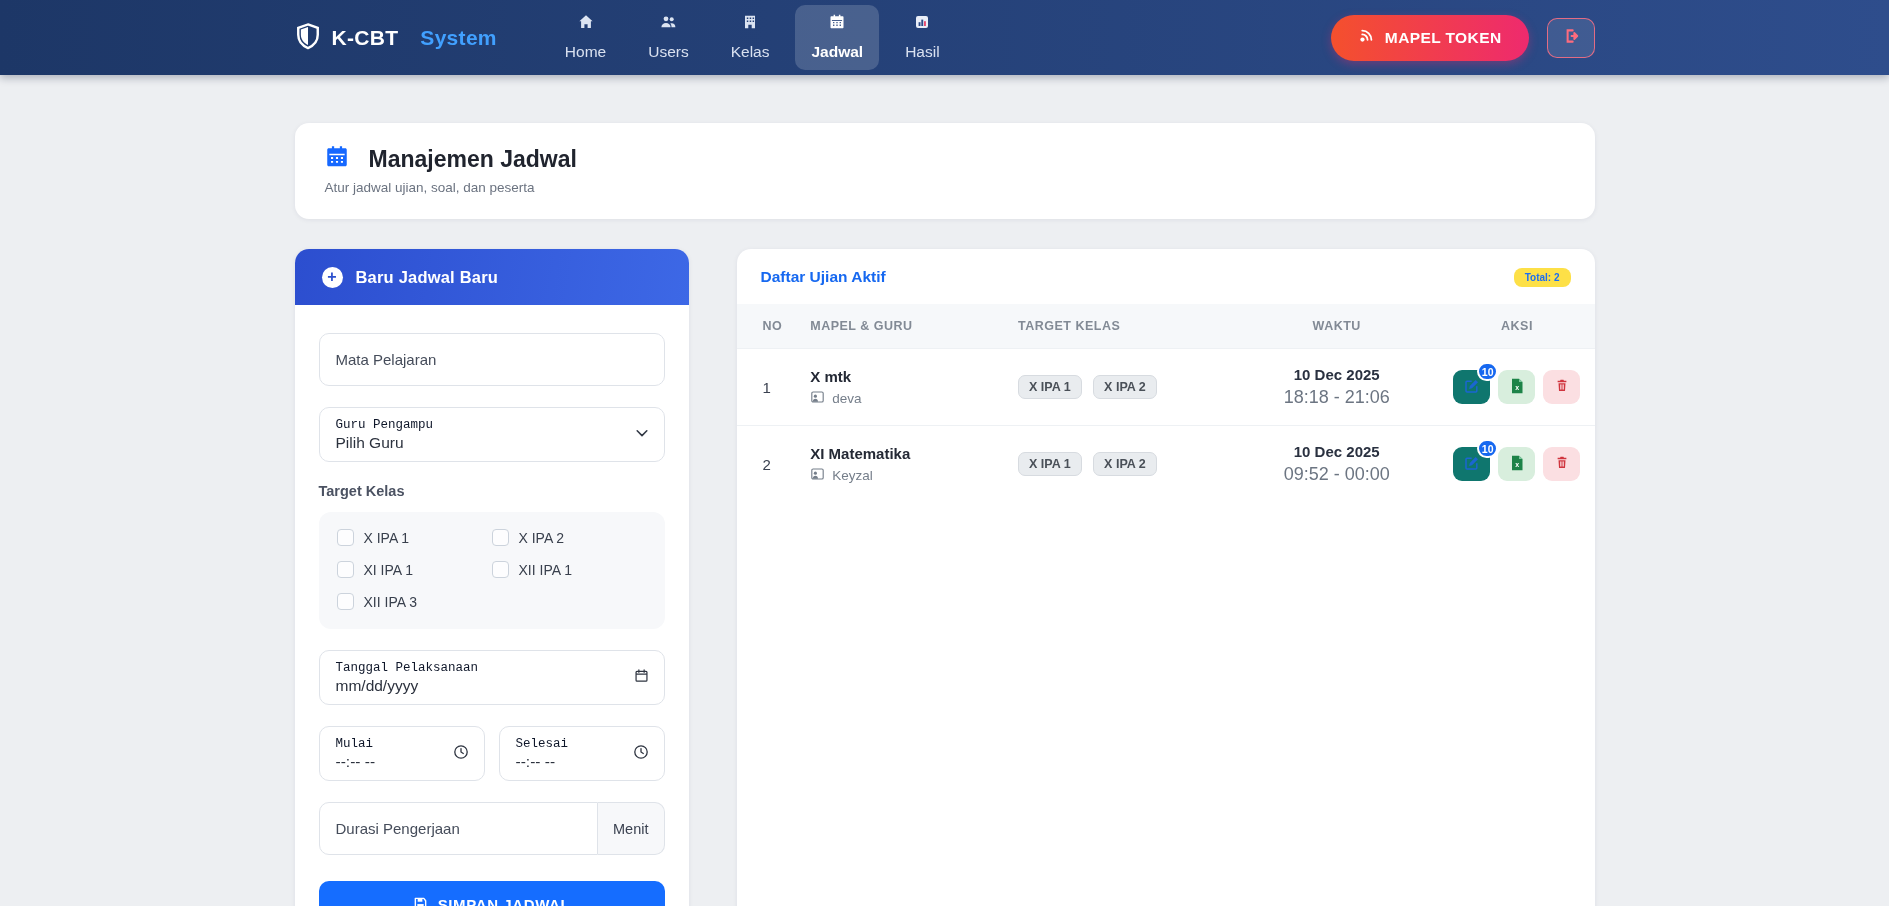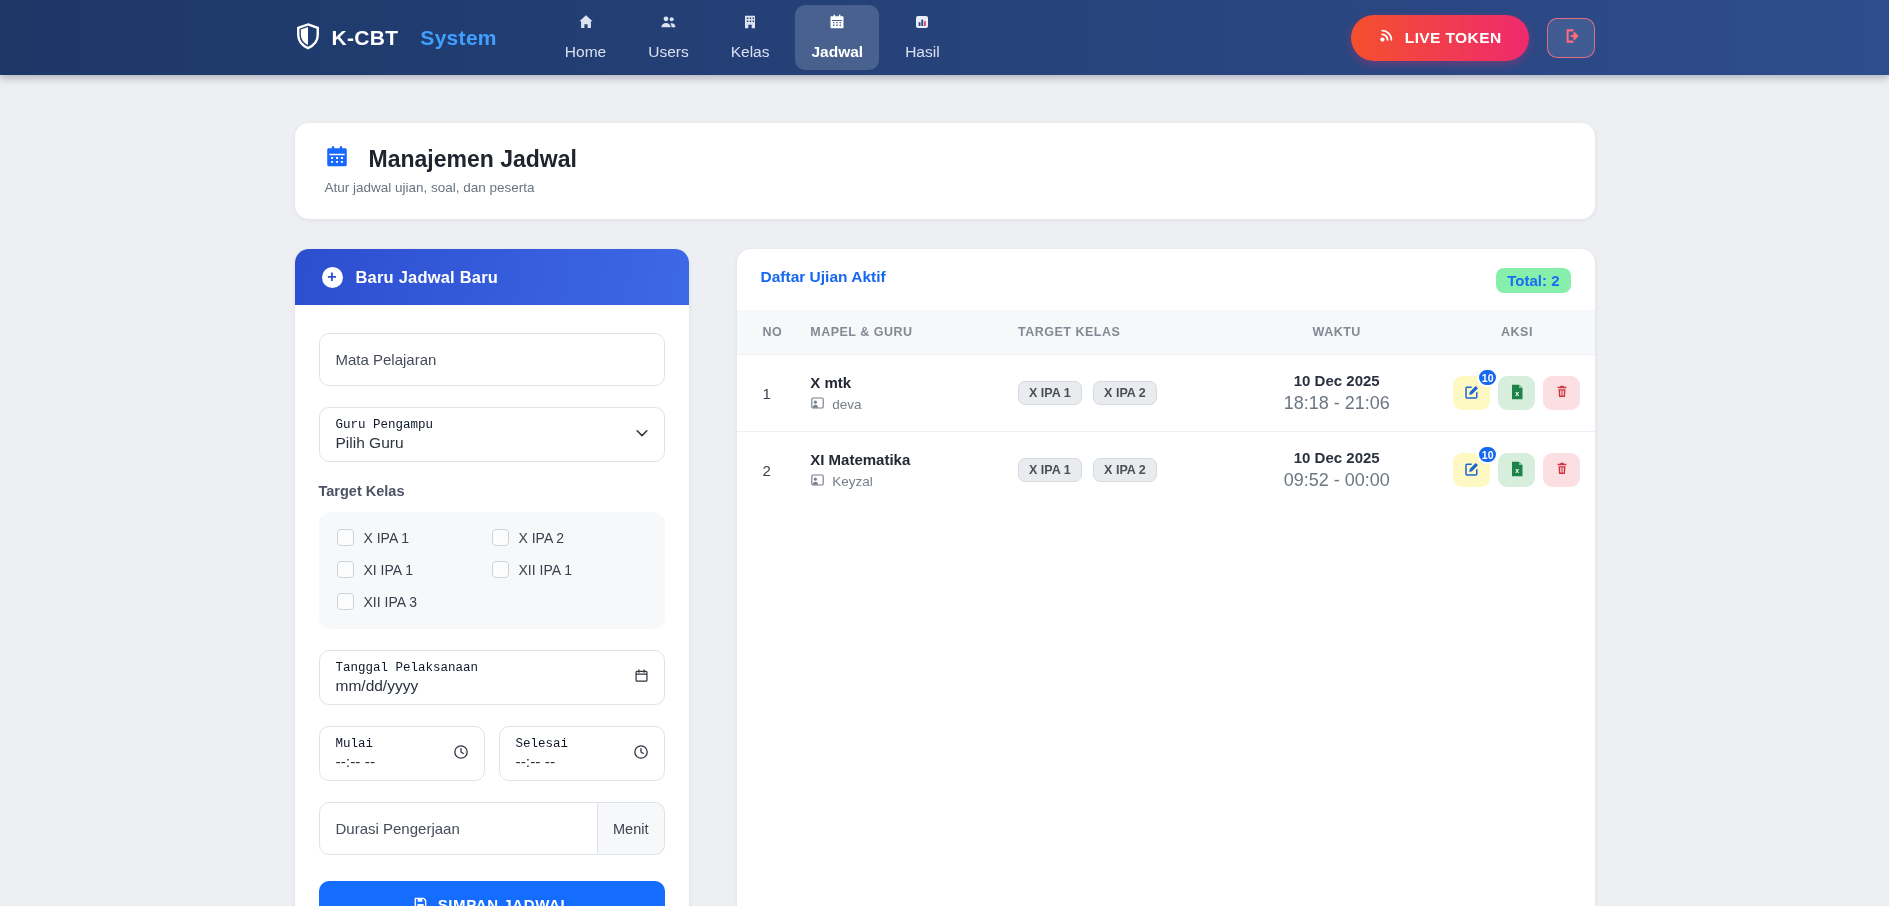--- a/index.html
+++ b/index.html
@@ -81,41 +81,41 @@
                 background:#156dff; color:#fff; font-size:15px; font-weight:800;
                 letter-spacing:.6px; display:flex; align-items:center; justify-content:center;
                 gap:10px; font-family:inherit; }
 
   
   .table-col { flex:1; }
   .table-card { min-height:700px; overflow:hidden; }
   .table-card-header { display:flex; align-items:flex-start; justify-content:space-between;
                        padding:19px 24px 17px; }
   .list-title { color:#1668f0; font-size:15.5px; font-weight:800; }
-  .total-badge { background:#86efac; color:#1b6ef3; font-size:15px; font-weight:700;
+  .total-badge { background:#fde047; color:#1b6ef3; font-size:10px; font-weight:700;
                  padding:4px 11px; border-radius:8px;margin-left:40px; }
   table { width:100%; border-collapse:collapse; }
   thead th { background:#f6f8fa; color:#828a95; font-size:12.5px; font-weight:700;
              letter-spacing:.5px; text-align:left; padding:15px 14px; }
   th.c, td.c { text-align:center; }
   th:first-child, td:first-child { padding-left:26px; }
   tbody td { padding:17px 14px; border-top:1px solid #eef1f4; vertical-align:middle; }
   td.no-cell { font-size:15px; color:#3a4150; }
   .subject { font-size:15px; font-weight:800; color:#242935; }
   .teacher-row { margin-top:5px; display:flex; align-items:center; gap:7px;
                  color:#757e8a; font-size:13.5px; }
   .class-badge { display:inline-block; padding:4px 10px; background:#e9ecef;
                  border:1px solid #d7dbe0; border-radius:7px; font-size:12.5px;
                  font-weight:600; color:#4a5058; margin-right:7px; }
   .date-txt { font-size:15px; font-weight:800; color:#2a3140; }
   .time-txt { font-size:18px; color:#6c7582; margin-top:4px; }
   .actions { display:inline-flex; gap:8px; }
   .act-btn { width:37px; height:34px; border-radius:9px; border:none; cursor:pointer;
              display:flex; align-items:center; justify-content:center; position:relative; }
-  .act-edit { background:#fef9c3; }
+  .act-edit { background:#0f766e; }
   .act-excel { background:#d8eedd; }
   .act-delete { background:#fbdfe2; }
   .count-badge { position:absolute; top:-8px; right:-8px; min-width:19px; height:19px;
                  border-radius:10px; background:#1668f0; border:2px solid #fff; color:#fff;
                  font-size:10.5px; font-weight:700; display:flex; align-items:center;
                  justify-content:center; padding:0 3px; }
 </style>
 </head>
 <body>
 
@@ -171,21 +171,21 @@
         <span>Hasil</span>
       </a>
     </div>
 
     <div class="nav-right">
       <button class="live-token">
         <span><svg width="17" height="17" viewBox="0 0 16 16">
               <circle cx="4.2" cy="11.8" r="2" fill="#fff"></circle>
               <path d="M9 12 A5 5 0 0 0 4 7 M12.6 12 A8.6 8.6 0 0 0 4 3.4" fill="none" stroke="#fff" stroke-width="1.7" stroke-linecap="round"></path>
             </svg></span>
-        <span>LIVE TOKEN</span>
+        <span>MAPEL TOKEN</span>
       </button>
       <button class="logout-btn">
         <span><svg width="18" height="18" viewBox="0 0 16 16">
               <path d="M9.5 3H5v10h4.5" fill="none" stroke="#ff6b7d" stroke-width="1.8" stroke-linecap="round"></path>
               <path d="M7.8 8h5.4M10.9 5.3 13.6 8l-2.7 2.7Z" fill="#ff6b7d" stroke="#ff6b7d" stroke-width="1.6" stroke-linejoin="round"></path>
             </svg></span>
       </button>
     </div>
   </div>
 </div>

